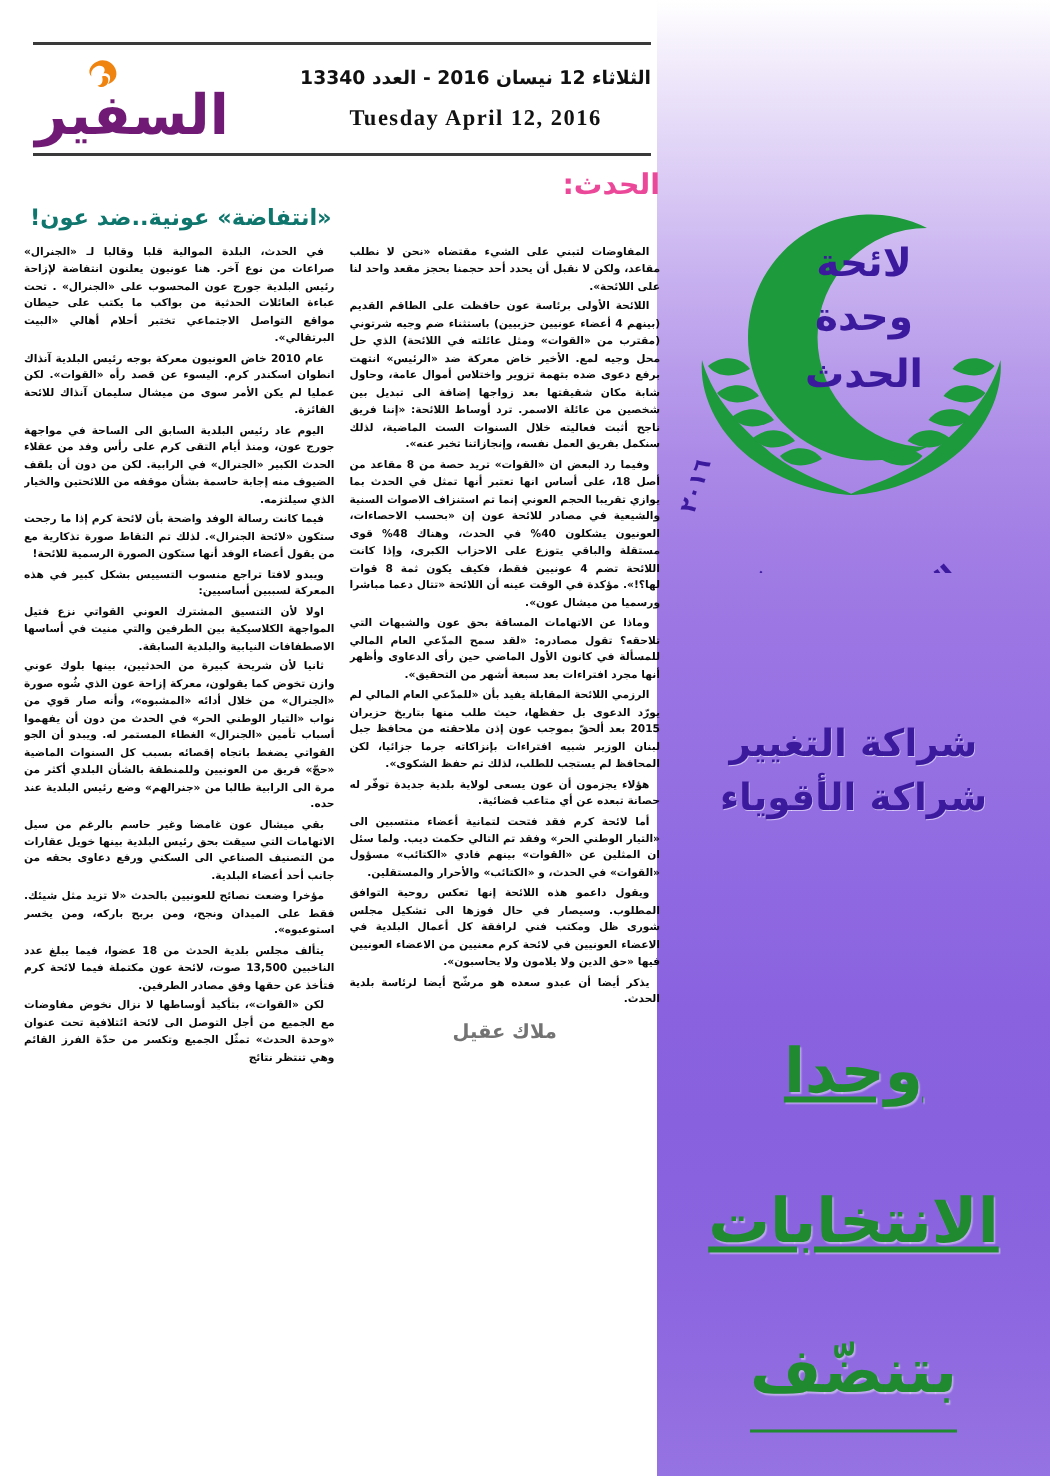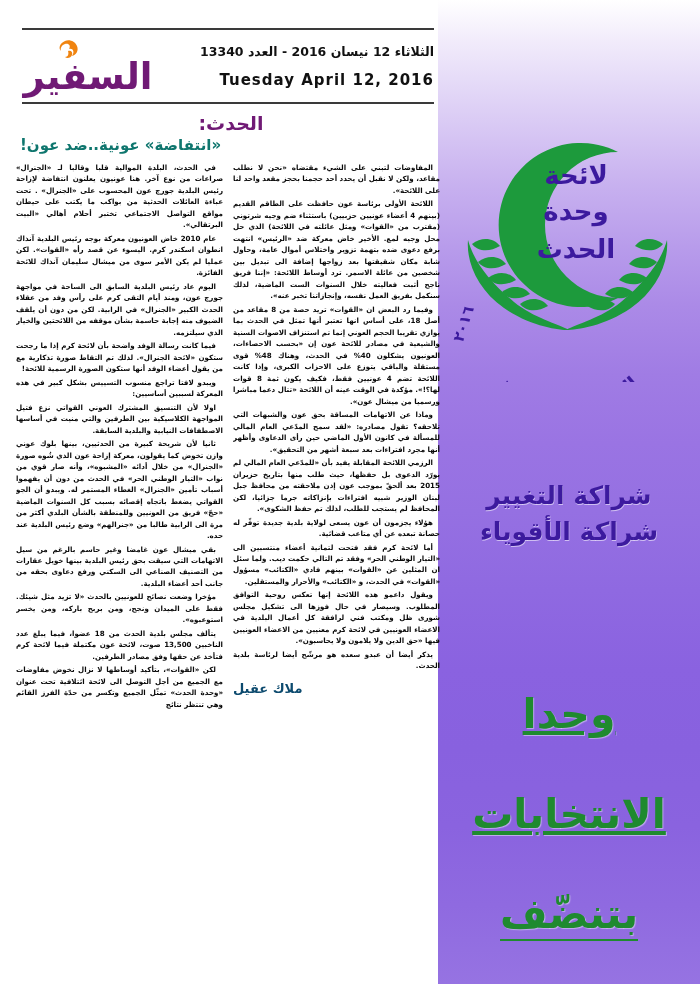--- a/index.html
+++ b/index.html
@@ -87,21 +87,21 @@
     font-weight: bold;
     font-size: 41px;
     text-shadow: 1px 1px 1px rgba(255,255,255,0.45);
     text-decoration: underline;
   }
   .green-words div { margin-bottom: 52px; white-space: nowrap; }
   .green-words div:last-child { margin-bottom: 0; }
   .gw-underline {
     border-bottom: 2px solid #1f8a2f;
     display: inline-block;
-    padding-bottom: 1px;
+    padding-bottom: 15px;
   }
 
   
   .masthead {
     position: absolute;
     top: 28px;
     left: 22px;
     width: 412px;
     height: 72px;
     border-top: 2px solid #3a3a3a;
@@ -143,39 +143,40 @@
   .dateline .ar-date {
     font-size: 12.5px;
     font-weight: bold;
     direction: rtl;
     white-space: nowrap;
   }
   .dateline .en-date {
     font-size: 15px;
     font-weight: bold;
     direction: ltr;
-    text-align: right;
+    text-align: center;
     white-space: nowrap;
     letter-spacing: 1px;
     margin-top: 12px;
+    font-family: Liberation Serif, serif;
   }
 
   
   .article {
     position: absolute;
     top: 112px;
     left: 16px;
     width: 424px;
     height: 860px;
   }
   .kicker {
-    text-align: center;
+    text-align: right;
     font-size: 19px;
     font-weight: bold;
-    color: #701a75;
+    color: #ec4899;
     padding-left: 6px;
     margin-bottom: 2px;
   }
   .headline {
     text-align: left;
     font-size: 15px;
     font-weight: bold;
     color: #0f766e;
     padding-left: 4px;
     margin-bottom: 8px;
@@ -195,22 +196,22 @@
     color: #0a0a0a;
     font-weight: bold;
     overflow: hidden;
   }
   .col p { margin: 0 0 2px 0; }
   .col p.indent { text-indent: 7px; }
   .byline {
     margin-top: 6px;
     font-size: 13px;
     font-weight: bold;
-    text-align: left;
-    color: #0c4a6e;
+    text-align: center;
+    color: #737373;
   }
 </style>
 </head>
 <body>
 
 <div class="page">
 
   <div class="ad-panel">
     <div class="panel-inner">
 

